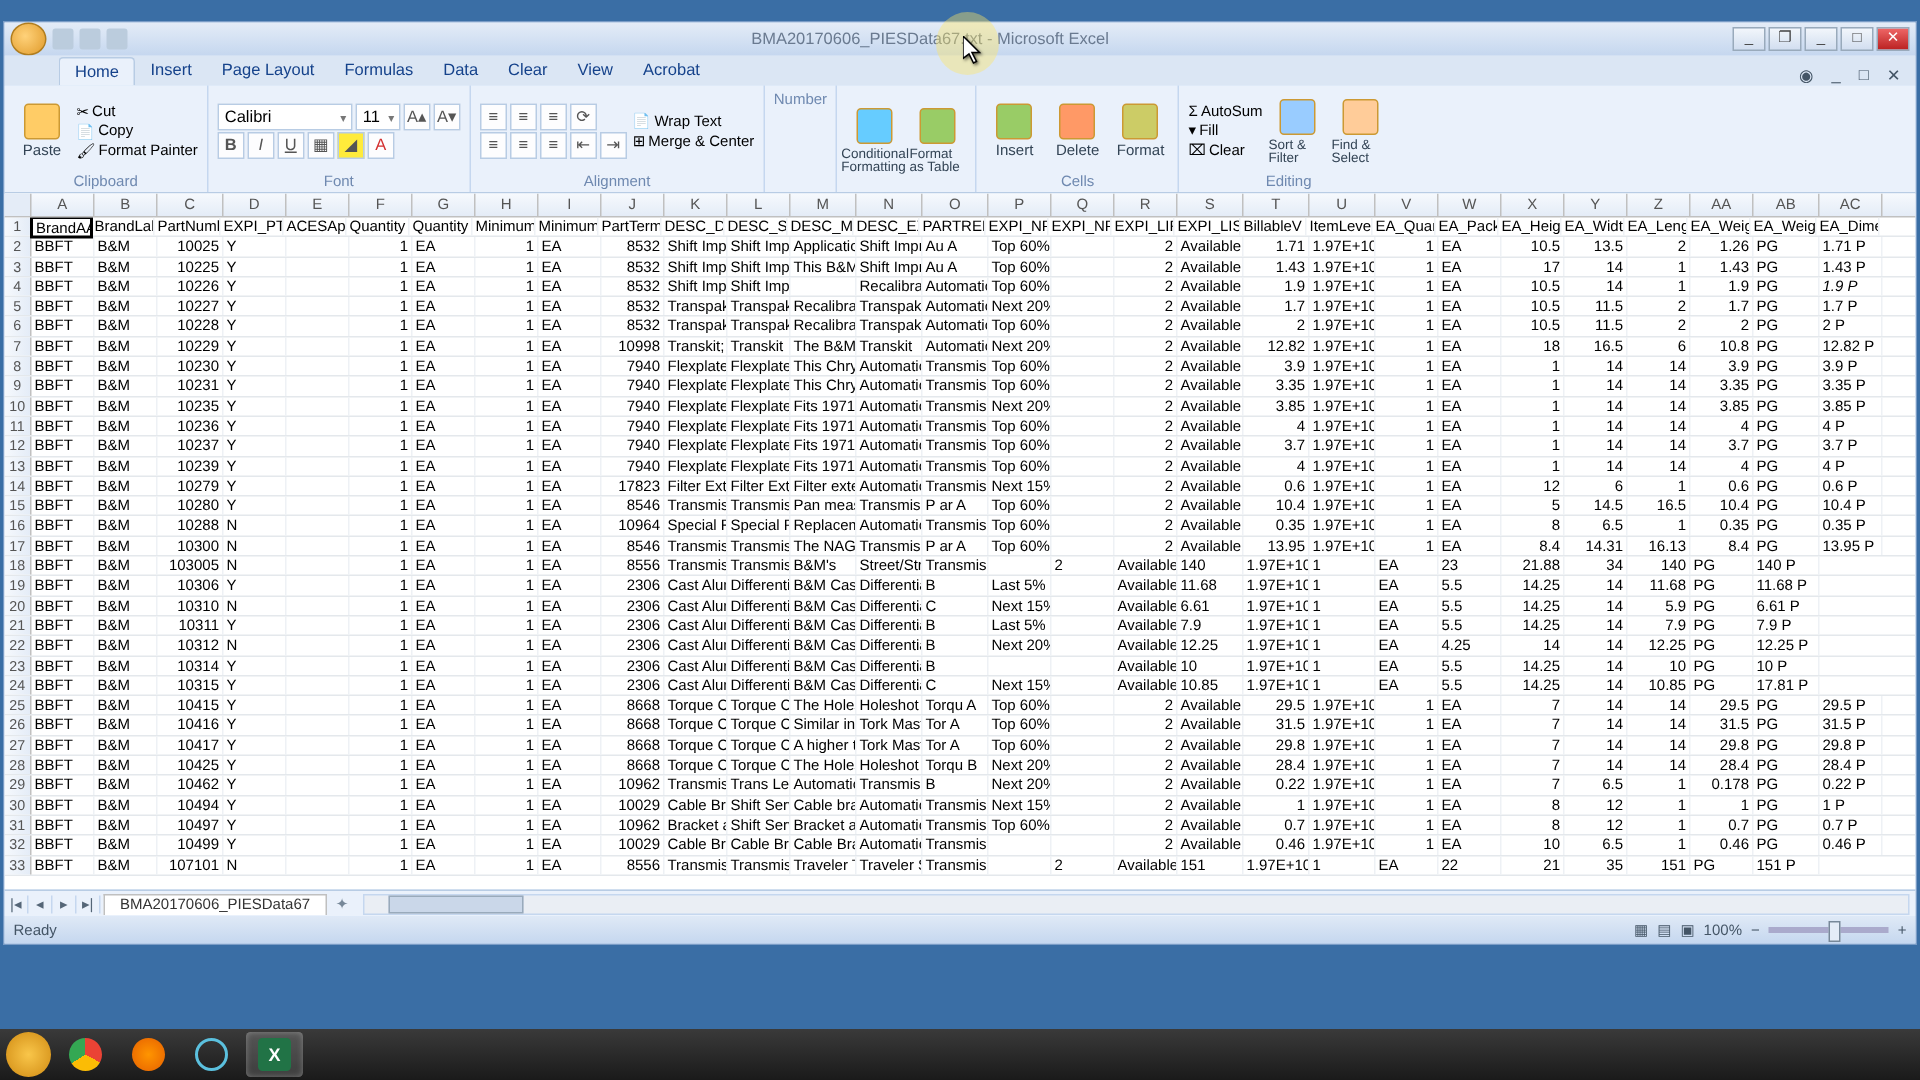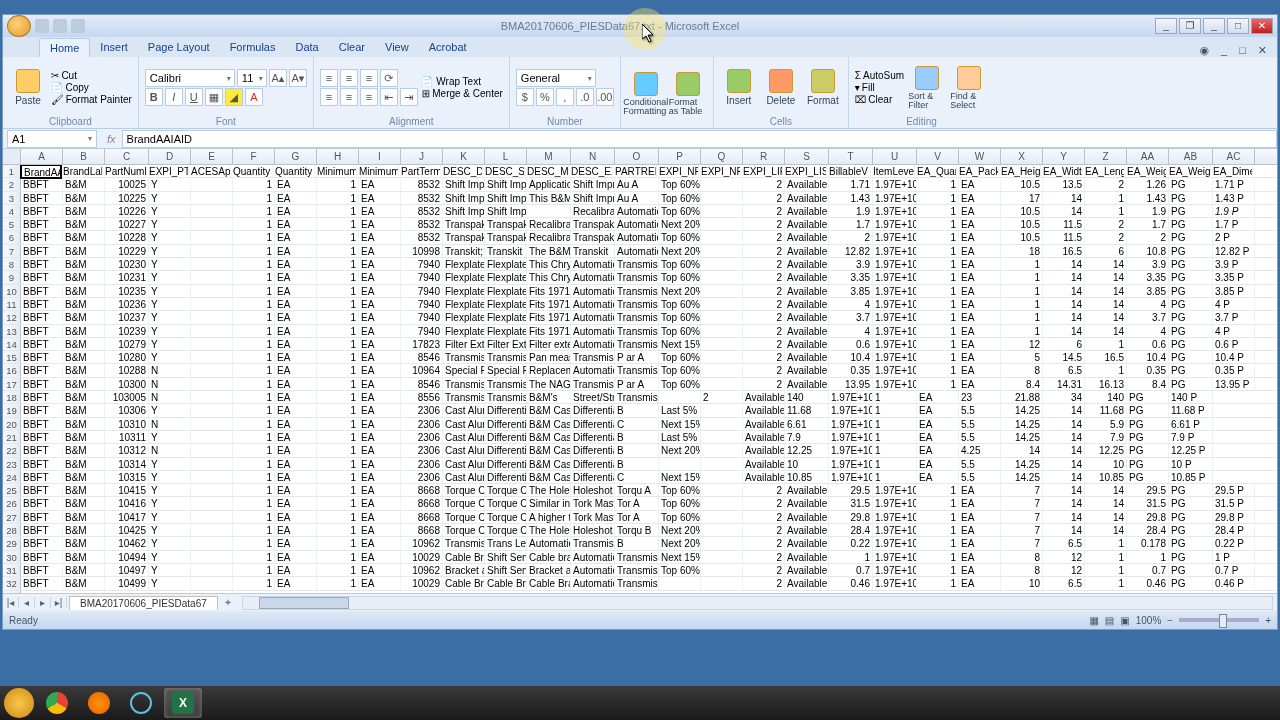--- a/index.html
+++ b/index.html
@@ -183,32 +183,20 @@
         </div>
         <div class="rstack">
           <div class="rrow">📄 <span>Wrap Text</span></div>
           <div class="rrow">⊞ <span>Merge &amp; Center</span></div>
         </div>
       </div>
       <div class="glabel">Alignment</div>
     </div>
 
     <div class="ribbon-group">
-      <div class="gcontent">
-        <div class="rstack">
-          <div class="rdropdown" style="width:80px">General</div>
-          <div class="rrow">
-            <div class="rsmall">$</div>
-            <div class="rsmall">%</div>
-            <div class="rsmall">,</div>
-            <div class="rsmall">.0</div>
-            <div class="rsmall">.00</div>
-          </div>
-        </div>
-      </div>
       <div class="glabel">Number</div>
     </div>
 
     <div class="ribbon-group">
       <div class="gcontent">
         <div class="rbtn-large">
             <div class="ico" style="background:#6cf"></div>
             <span style="font-size:9px;line-height:1">Conditional Formatting</span>
           </div>
         <div class="rbtn-large">
@@ -249,25 +237,20 @@
           </div>
         <div class="rbtn-large">
             <div class="ico" style="background:#fc9"></div>
             <span style="font-size:9px;line-height:1">Find &amp; Select</span>
           </div>
       </div>
       <div class="glabel">Editing</div>
     </div>
   </div>
 
-  <div class="formula-bar">
-    <div class="name-box">A1</div>
-    <span class="fx-lbl">fx</span>
-    <div class="formula-input">BrandAAIAID</div>
-  </div>
 
   <div class="grid-wrap">
     <div class="col-headers" id="col-headers">
         <div class="corner"></div>
         <div class="col-h" style="width: 42px;">A</div>
         <div class="col-h" style="width: 42px;">B</div>
         <div class="col-h" style="width: 44px;">C</div>
         <div class="col-h" style="width: 42px;">D</div>
         <div class="col-h" style="width: 42px;">E</div>
         <div class="col-h" style="width: 42px;">F</div>
@@ -1048,21 +1031,21 @@
           <div class="cell" style="width: 42px;">Available</div>
           <div class="cell" style="width: 44px;">10.85</div>
           <div class="cell num" style="width: 44px;">1.97E+10</div>
           <div class="cell" style="width: 44px;">1</div>
           <div class="cell" style="width: 42px;">EA</div>
           <div class="cell" style="width: 42px;">5.5</div>
           <div class="cell num" style="width: 42px;">14.25</div>
           <div class="cell num" style="width: 42px;">14</div>
           <div class="cell num" style="width: 42px;">10.85</div>
           <div class="cell" style="width: 42px;">PG</div>
-          <div class="cell" style="width: 44px;">10.85 P</div>
+          <div class="cell" style="width: 44px;">17.81 P</div>
         </div>
         <div class="row">
           <div class="row-h">25</div>
           <div class="cell" style="width: 42px;">BBFT</div>
           <div class="cell" style="width: 42px;">B&amp;M</div>
           <div class="cell num" style="width: 44px;">10415</div>
           <div class="cell" style="width: 42px;">Y</div>
           <div class="cell" style="width: 42px;"></div>
           <div class="cell num" style="width: 42px;">1</div>
           <div class="cell" style="width: 42px;">EA</div>

